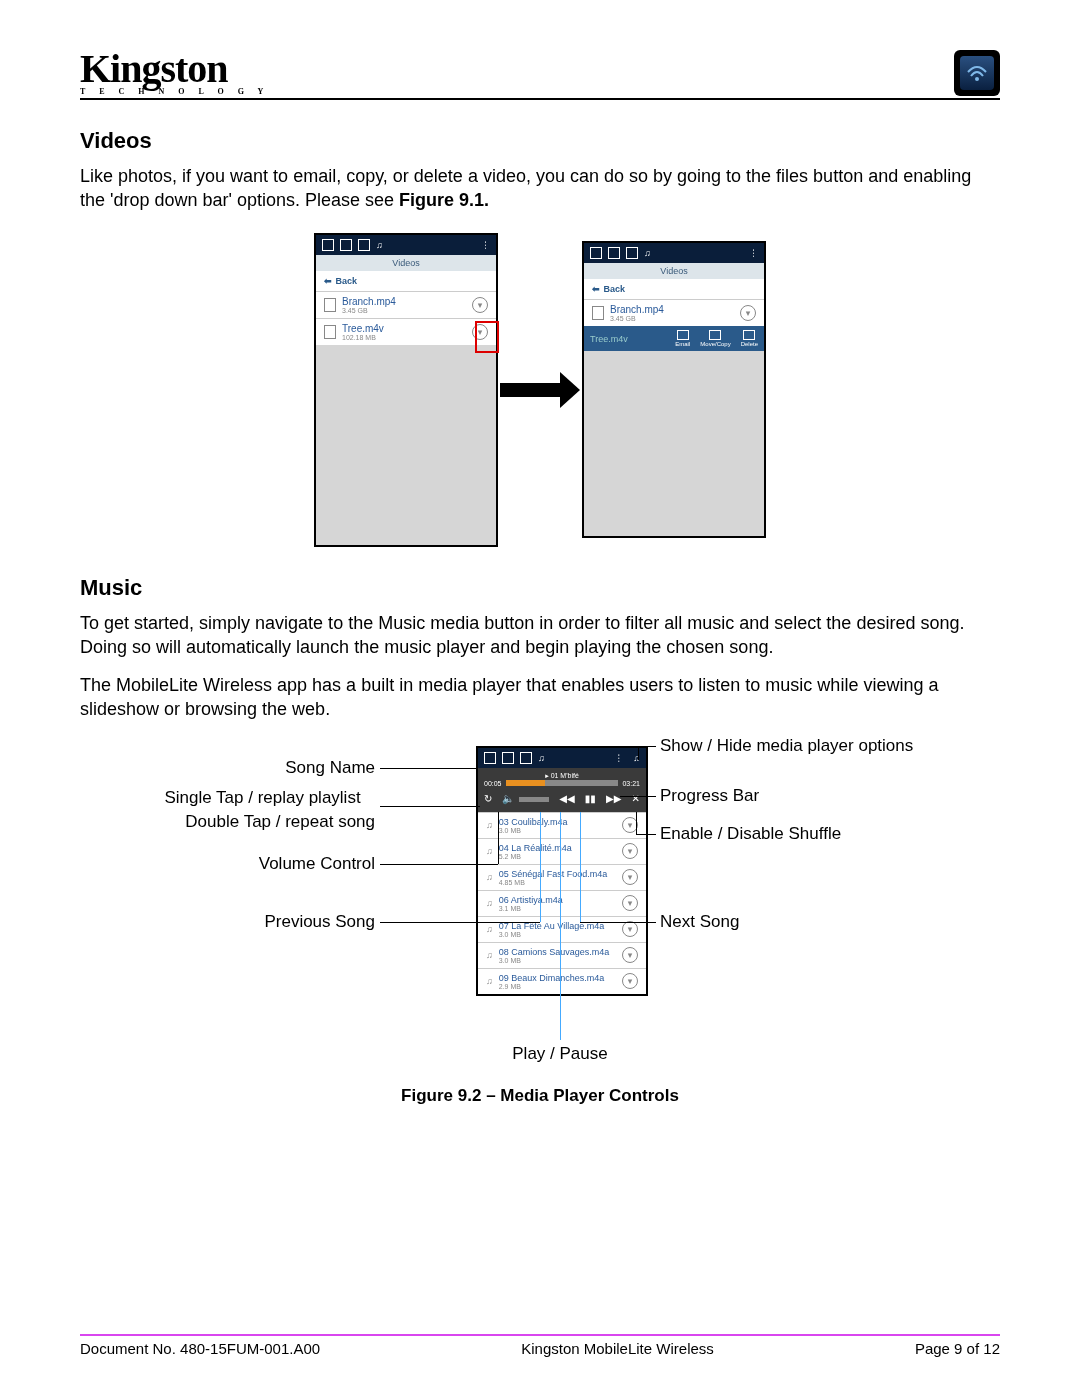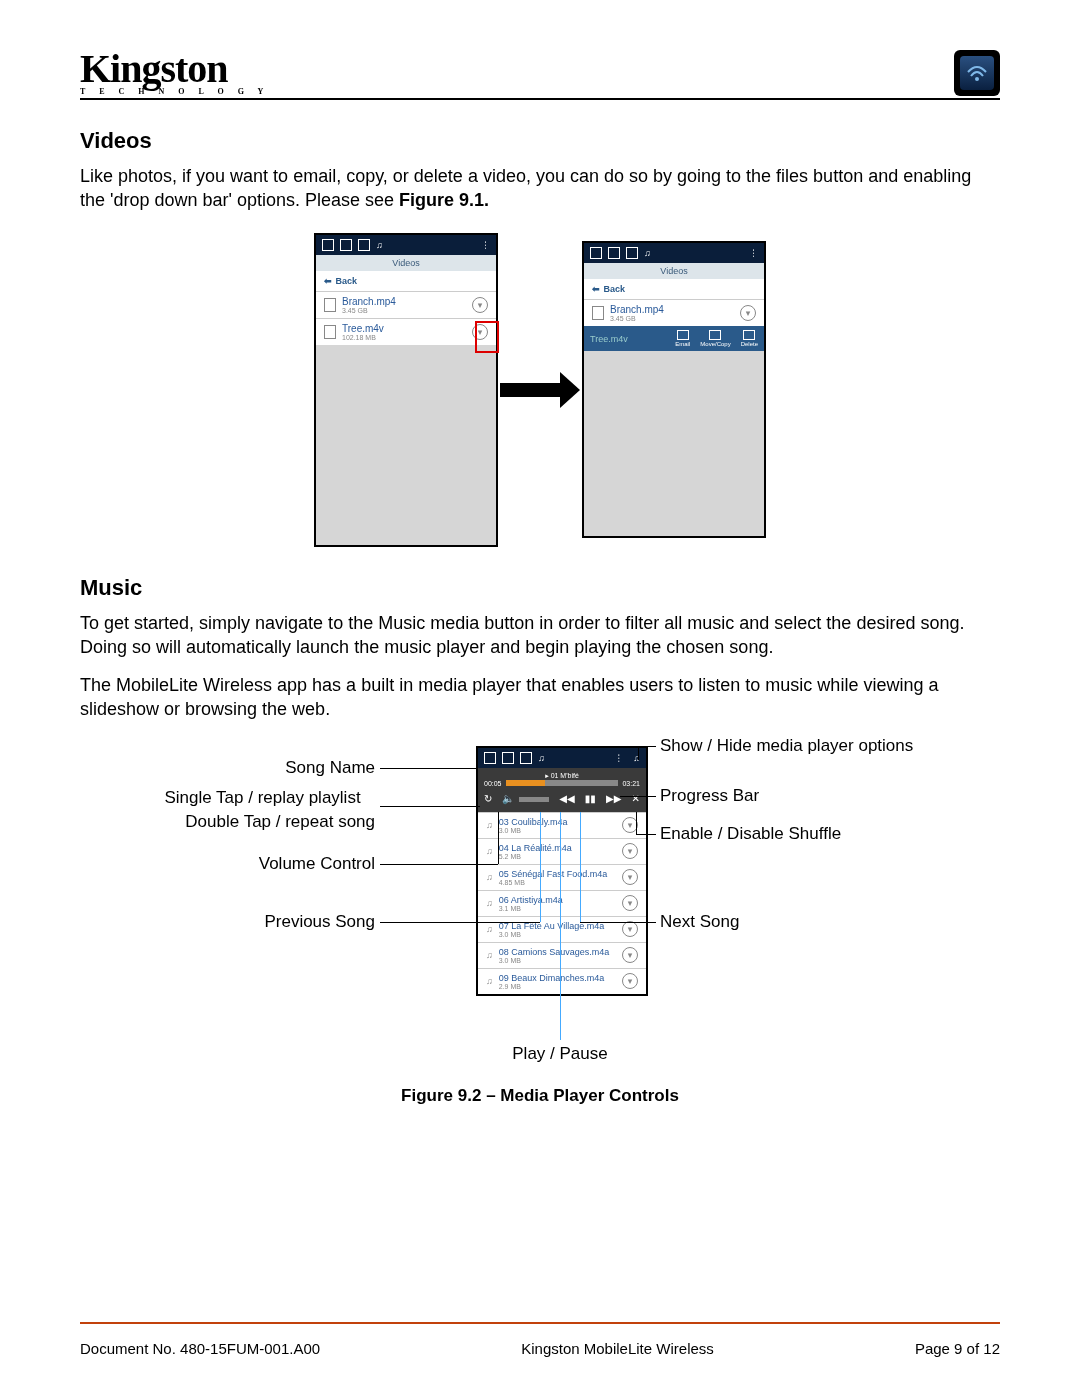--- a/index.html
+++ b/index.html
@@ -41,21 +41,21 @@
   .prog-row{display:flex;align-items:center;gap:4px;font-size:7px;color:#fff;}
   .bar{flex:1;height:6px;background:#888;position:relative;}
   .bar-fill{height:100%;background:#e89020;width:35%;}
   .ctrl-row{display:flex;align-items:center;justify-content:space-between;color:#fff;margin-top:6px;}
   .ctrl{font-size:10px;}
   .vol{width:30px;height:5px;background:#888;margin-left:4px;display:inline-block;vertical-align:middle;}
   .list{background:#fff;}
   .label{position:absolute;font-size:17px;}
   .line-h{position:absolute;background:#000;height:1px;}
   .line-v{position:absolute;background:#4af;width:1px;}
-  .footer{position:absolute;left:80px;right:80px;bottom:40px;border-top:2px solid #c2410c;padding-top:16px;display:flex;justify-content:space-between;font-size:15px;}
+  .footer{position:absolute;left:80px;right:80px;bottom:40px;border-top:2px solid #d946ef;padding-top:4px;display:flex;justify-content:space-between;font-size:15px;}
 </style>
 </head>
 <body>
 
 <div class="page">
   <div class="header">
     <div class="logo">
       <div class="logo-main">Kingston</div>
       <div class="logo-sub">T E C H N O L O G Y</div>
     </div>

